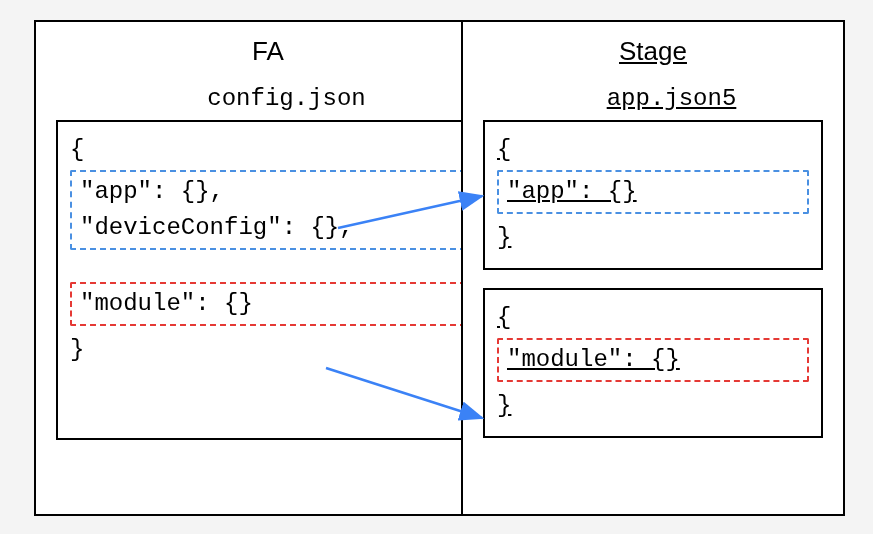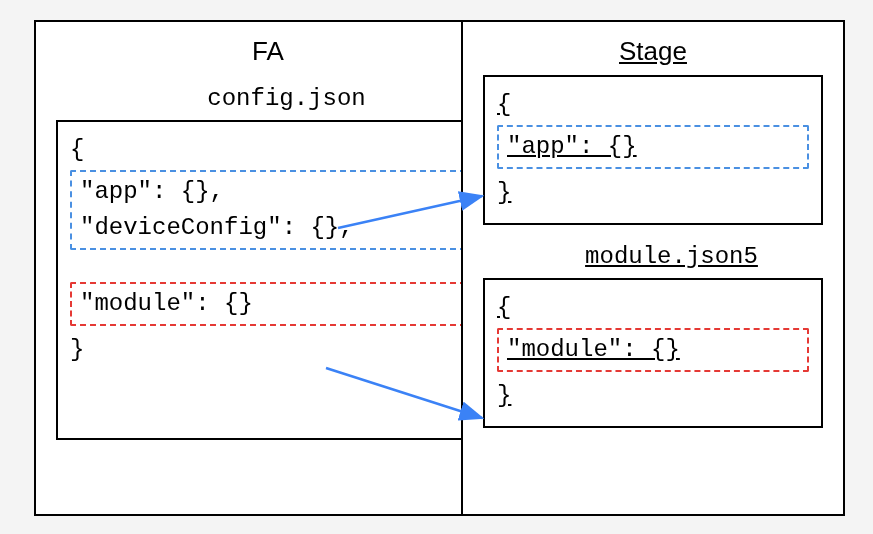--- a/index.html
+++ b/index.html
@@ -88,29 +88,29 @@
     <div class="dashed-group red-dash">
       <div>"module": {}</div>
     </div>
     <span class="brace">}</span>
   </div>
 </div>
 
 <div class="panel panel-stage">
   <div class="panel-title">Stage</div>
 
+  <div class="file-title">app.json5</div>
   <div class="file-box">
     <span class="brace">{</span>
     <div class="dashed-group blue-dash">
       <div>"app": {}</div>
     </div>
     <span class="brace">}</span>
   </div>
 
-  <div class="file-title">module.json5</div>
   <div class="file-box">
     <span class="brace">{</span>
     <div class="dashed-group red-dash">
       <div>"module": {}</div>
     </div>
     <span class="brace">}</span>
   </div>
 </div>
 
 <svg class="arrows" viewBox="0 0 873 534">

